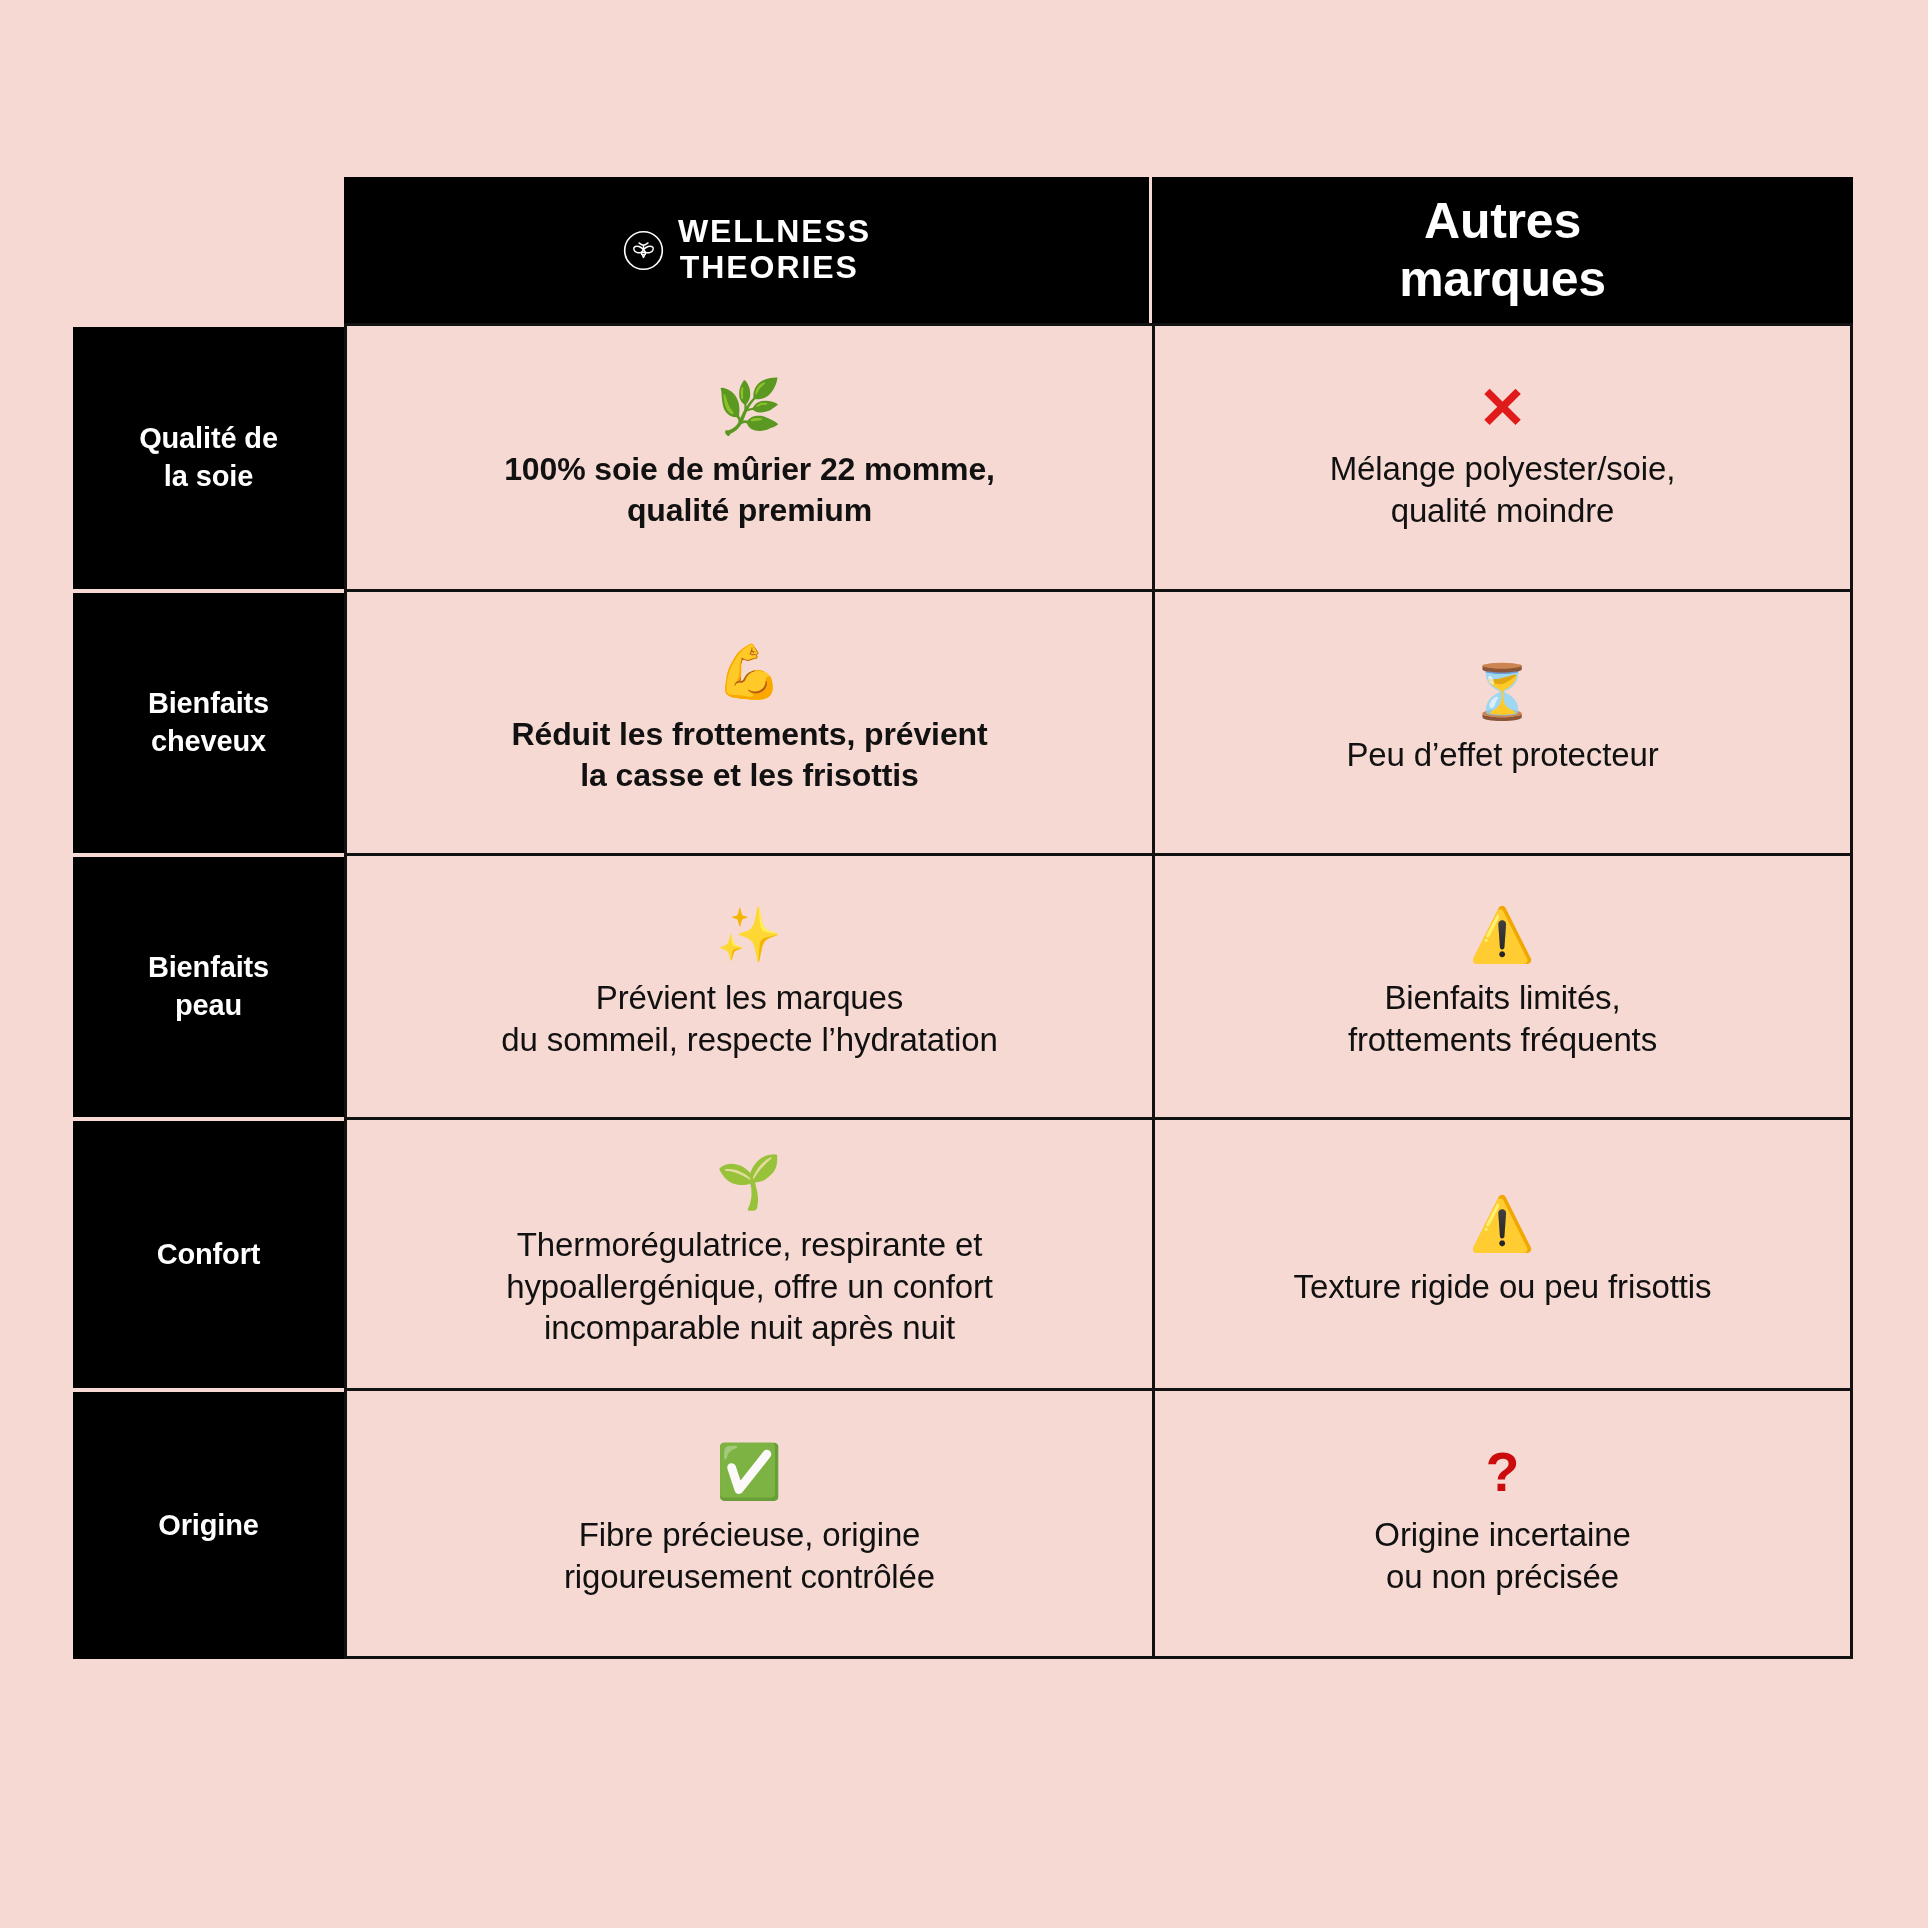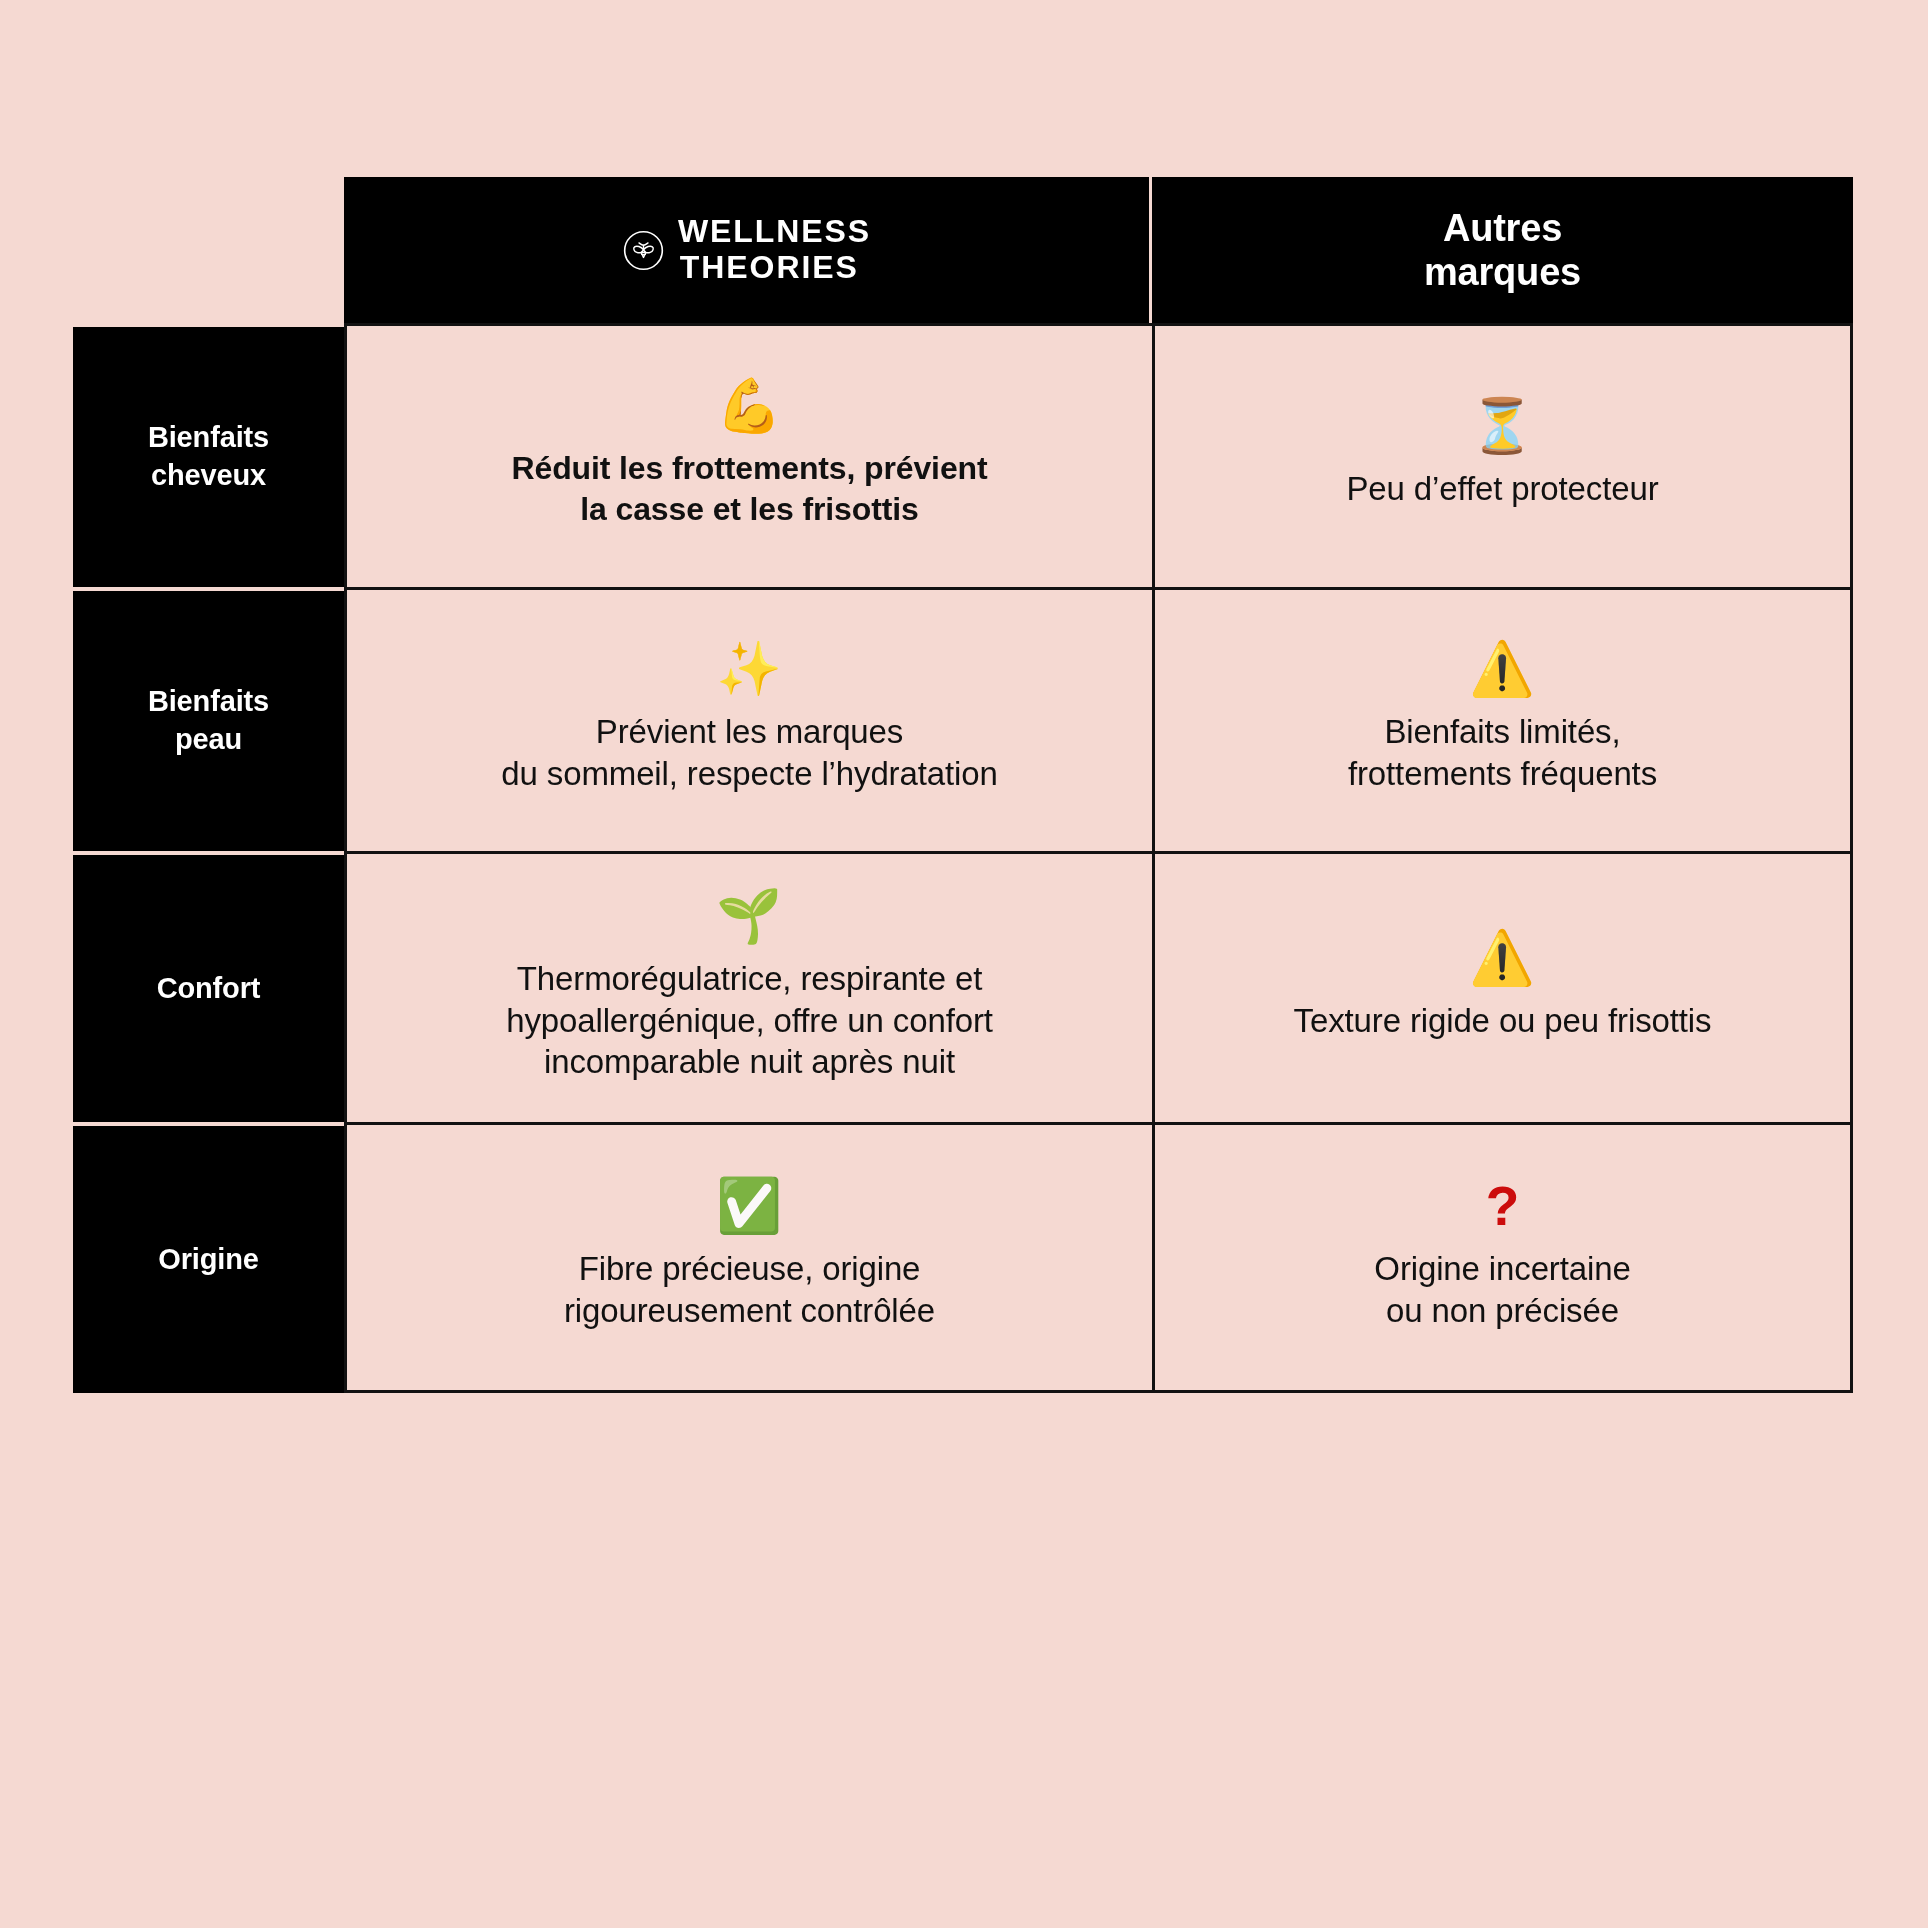--- a/index.html
+++ b/index.html
@@ -70,21 +70,21 @@
     font-weight: 700;
     font-size: 32px;
     line-height: 1.12;
     letter-spacing: 0.06em;
   }
   .brand-line { display: block; white-space: nowrap; }
   .brand-line.l2 { padding-left: 1.9px; }
 
   .other-title {
     font-weight: 700;
-    font-size: 38px;
+    font-size: 50px;
     line-height: 1.16;
     letter-spacing: -0.005em;
   }
   .other-title span { display: block; }
 
   
   .lbl-cell {
     background: #000000;
     color: #ffffff;
     text-align: center;
@@ -183,20 +183,34 @@
         </td>
 
         <td class="head-cell them">
           <div class="other-title">
             <span>Autres</span>
             <span>marques</span>
           </div>
         </td>
       </tr>
 
+      <tr class="r1">
+        <td class="lbl-cell">
+          <span>Qualité de</span>
+          <span>la soie</span>
+        </td>
+        <td class="data-cell">
+          <span class="cell-icon">🌿</span>
+          <div class="cell-text bold">100% soie de mûrier 22 momme,<br>qualité premium</div>
+        </td>
+        <td class="data-cell last-col">
+          <span class="cell-icon x-mark">✕</span>
+          <div class="cell-text light">Mélange polyester/soie,<br>qualité moindre</div>
+        </td>
+      </tr>
 
       <tr class="r2">
         <td class="lbl-cell">
           <span>Bienfaits</span>
           <span>cheveux</span>
         </td>
         <td class="data-cell">
           <span class="cell-icon">💪</span>
           <div class="cell-text bold">Réduit les frottements, prévient<br>la casse et les frisottis</div>
         </td>

